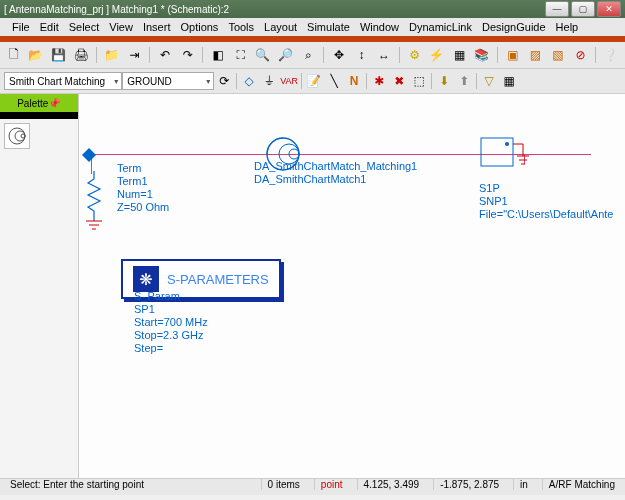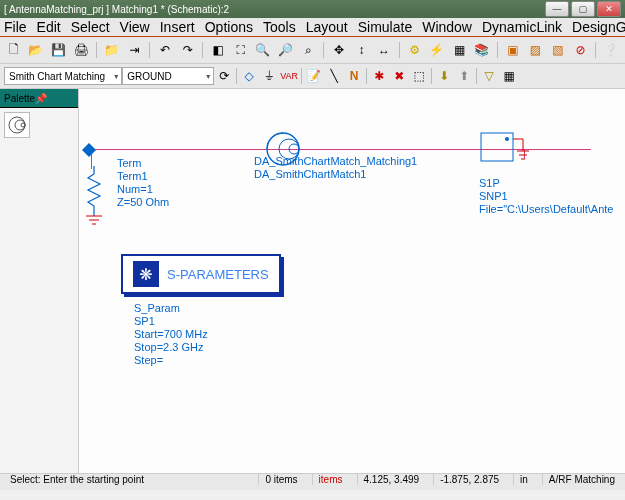--- a/index.html
+++ b/index.html
@@ -1,31 +1,31 @@
 <!DOCTYPE html>
 <html><head>
 <meta charset="utf-8">
 <style>
 html,body{margin:0;padding:0;font-family:Tahoma,Arial,sans-serif;font-size:11px;width:625px;height:500px;overflow:hidden;background:#f0f0f0}
 .titlebar{height:18px;background:linear-gradient(to bottom,#5a7a5a 0%,#4a6a4a 100%);display:flex;align-items:center;padding:0 4px;color:#fff;font-size:10px}
 .titlebar .title{flex:1}
 .winbtns{display:flex;gap:2px}
 .winbtn{width:22px;height:14px;background:linear-gradient(to bottom,#f8f8f8,#d0d0d0);border:1px solid #888;border-radius:2px;display:flex;align-items:center;justify-content:center;font-size:9px;color:#333;cursor:pointer}
 .winbtn.close{background:linear-gradient(to bottom,#e88,#c44);color:#fff}
-.menubar{height:18px;background:#e8e8e8;display:flex;align-items:center;padding:0 4px;gap:10px;font-size:14px;border-bottom:1px solid #c2410c}
+.menubar{height:18px;background:#e8e8e8;display:flex;align-items:center;padding:0 12px;gap:10px;font-size:11px;border-bottom:6px solid #c2410c}
 .menubar span{cursor:pointer}
 .toolbar{height:22px;background:#e8e8e8;display:flex;align-items:center;padding:2px 4px;gap:3px;border-bottom:1px solid #ccc}
 .tbtn{width:18px;height:18px;display:flex;align-items:center;justify-content:center;border:1px solid transparent;cursor:pointer;font-size:12px}
 .tsep{width:1px;height:16px;background:#bbb;margin:0 2px}
 .subtoolbar{height:20px;background:#e8e8e8;display:flex;align-items:center;padding:2px 4px;border-bottom:1px solid #ccc;font-size:10px}
 .combo{height:16px;border:1px solid #aaa;background:#fff;font-size:10px;padding:0 16px 0 4px;position:relative;display:flex;align-items:center;min-width:90px}
 .combo::after{content:"▾";position:absolute;right:3px;font-size:8px;color:#555}
 .main{display:flex;height:calc(500px - 18px - 18px - 22px - 22px - 20px - 16px)}
 .palette{width:78px;background:#f4f4f4;border-right:1px solid #ccc;display:flex;flex-direction:column}
-.palette-hdr{height:16px;background:#0f766e;font-size:10px;padding:1px 4px;display:flex;align-items:center;justify-content:flex-start;border-bottom:1px solid #000000}
+.palette-hdr{height:16px;background:#84cc16;font-size:10px;padding:1px 4px;display:flex;align-items:center;justify-content:center;border-bottom:7px solid #000000}
 .palette-body{flex:1;padding:4px;display:flex;flex-wrap:wrap;gap:2px;align-content:flex-start}
 .picon{width:24px;height:24px;border:1px solid #bbb;background:#fff;display:flex;align-items:center;justify-content:center;font-size:14px;cursor:pointer}
 .canvas{flex:1;position:relative;background:#fdfdfd;overflow:hidden}
 .canvas::before{content:"";position:absolute;inset:0;background-image:radial-gradient(circle,#ccc 0.5px,transparent 0.5px);background-size:12px 12px}
 .wire{position:absolute;background:#d04080;height:1px}
 .comp-label{position:absolute;color:#0066cc;font-size:11px;line-height:13px;white-space:nowrap}
 .comp-label.black{color:#3b82f6}
 .sparam-box{position:absolute;border:2px solid #1030a0;background:#fff;padding:5px 10px;display:flex;align-items:center;gap:8px;box-shadow:3px 3px 0 #1030a0}
 .sparam-icon{width:26px;height:26px;background:#1030a0;display:flex;align-items:center;justify-content:center;color:#fff;font-size:16px}
 .statusbar{height:16px;background:#e8e8e8;border-top:1px solid #ccc;display:flex;align-items:flex-start;font-size:10px;padding:0 4px;gap:8px}
@@ -181,32 +181,32 @@
     <div class="comp-label" style="left:400px;top:88px">
       <span>S1P</span><br>
       <span>SNP1</span><br>
       <span>File="C:\Users\Default\Ante</span>
     </div>
 
     <div class="sparam-box" style="left:42px;top:165px">
       <div class="sparam-icon">❋</div>
       <span class="comp-label black" style="position:static;font-size:13px">S-PARAMETERS</span>
     </div>
-    <div class="comp-label" style="left:55px;top:213px">
+    <div class="comp-label" style="left:55px;top:196px">
       <span>S_Param</span><br>
       <span>SP1</span><br>
       <span>Start=700 MHz</span><br>
       <span>Stop=2.3 GHz</span><br>
       <span>Step=</span>
     </div>
   </div>
 </div>
 
 <div class="statusbar">
   <span class="seg">Select: Enter the starting point</span>
   <span class="spacer"></span>
   <span class="seg">0 items</span>
-  <span class="seg" style="color:#c00">items</span>
+  <span class="seg" style="color:#c00">point</span>
   <span class="seg">4.125, 3.499</span>
   <span class="seg">-1.875, 2.875</span>
   <span class="seg">in</span>
   <span class="seg">A/RF Matching</span>
 </div>
 
 </body></html>

